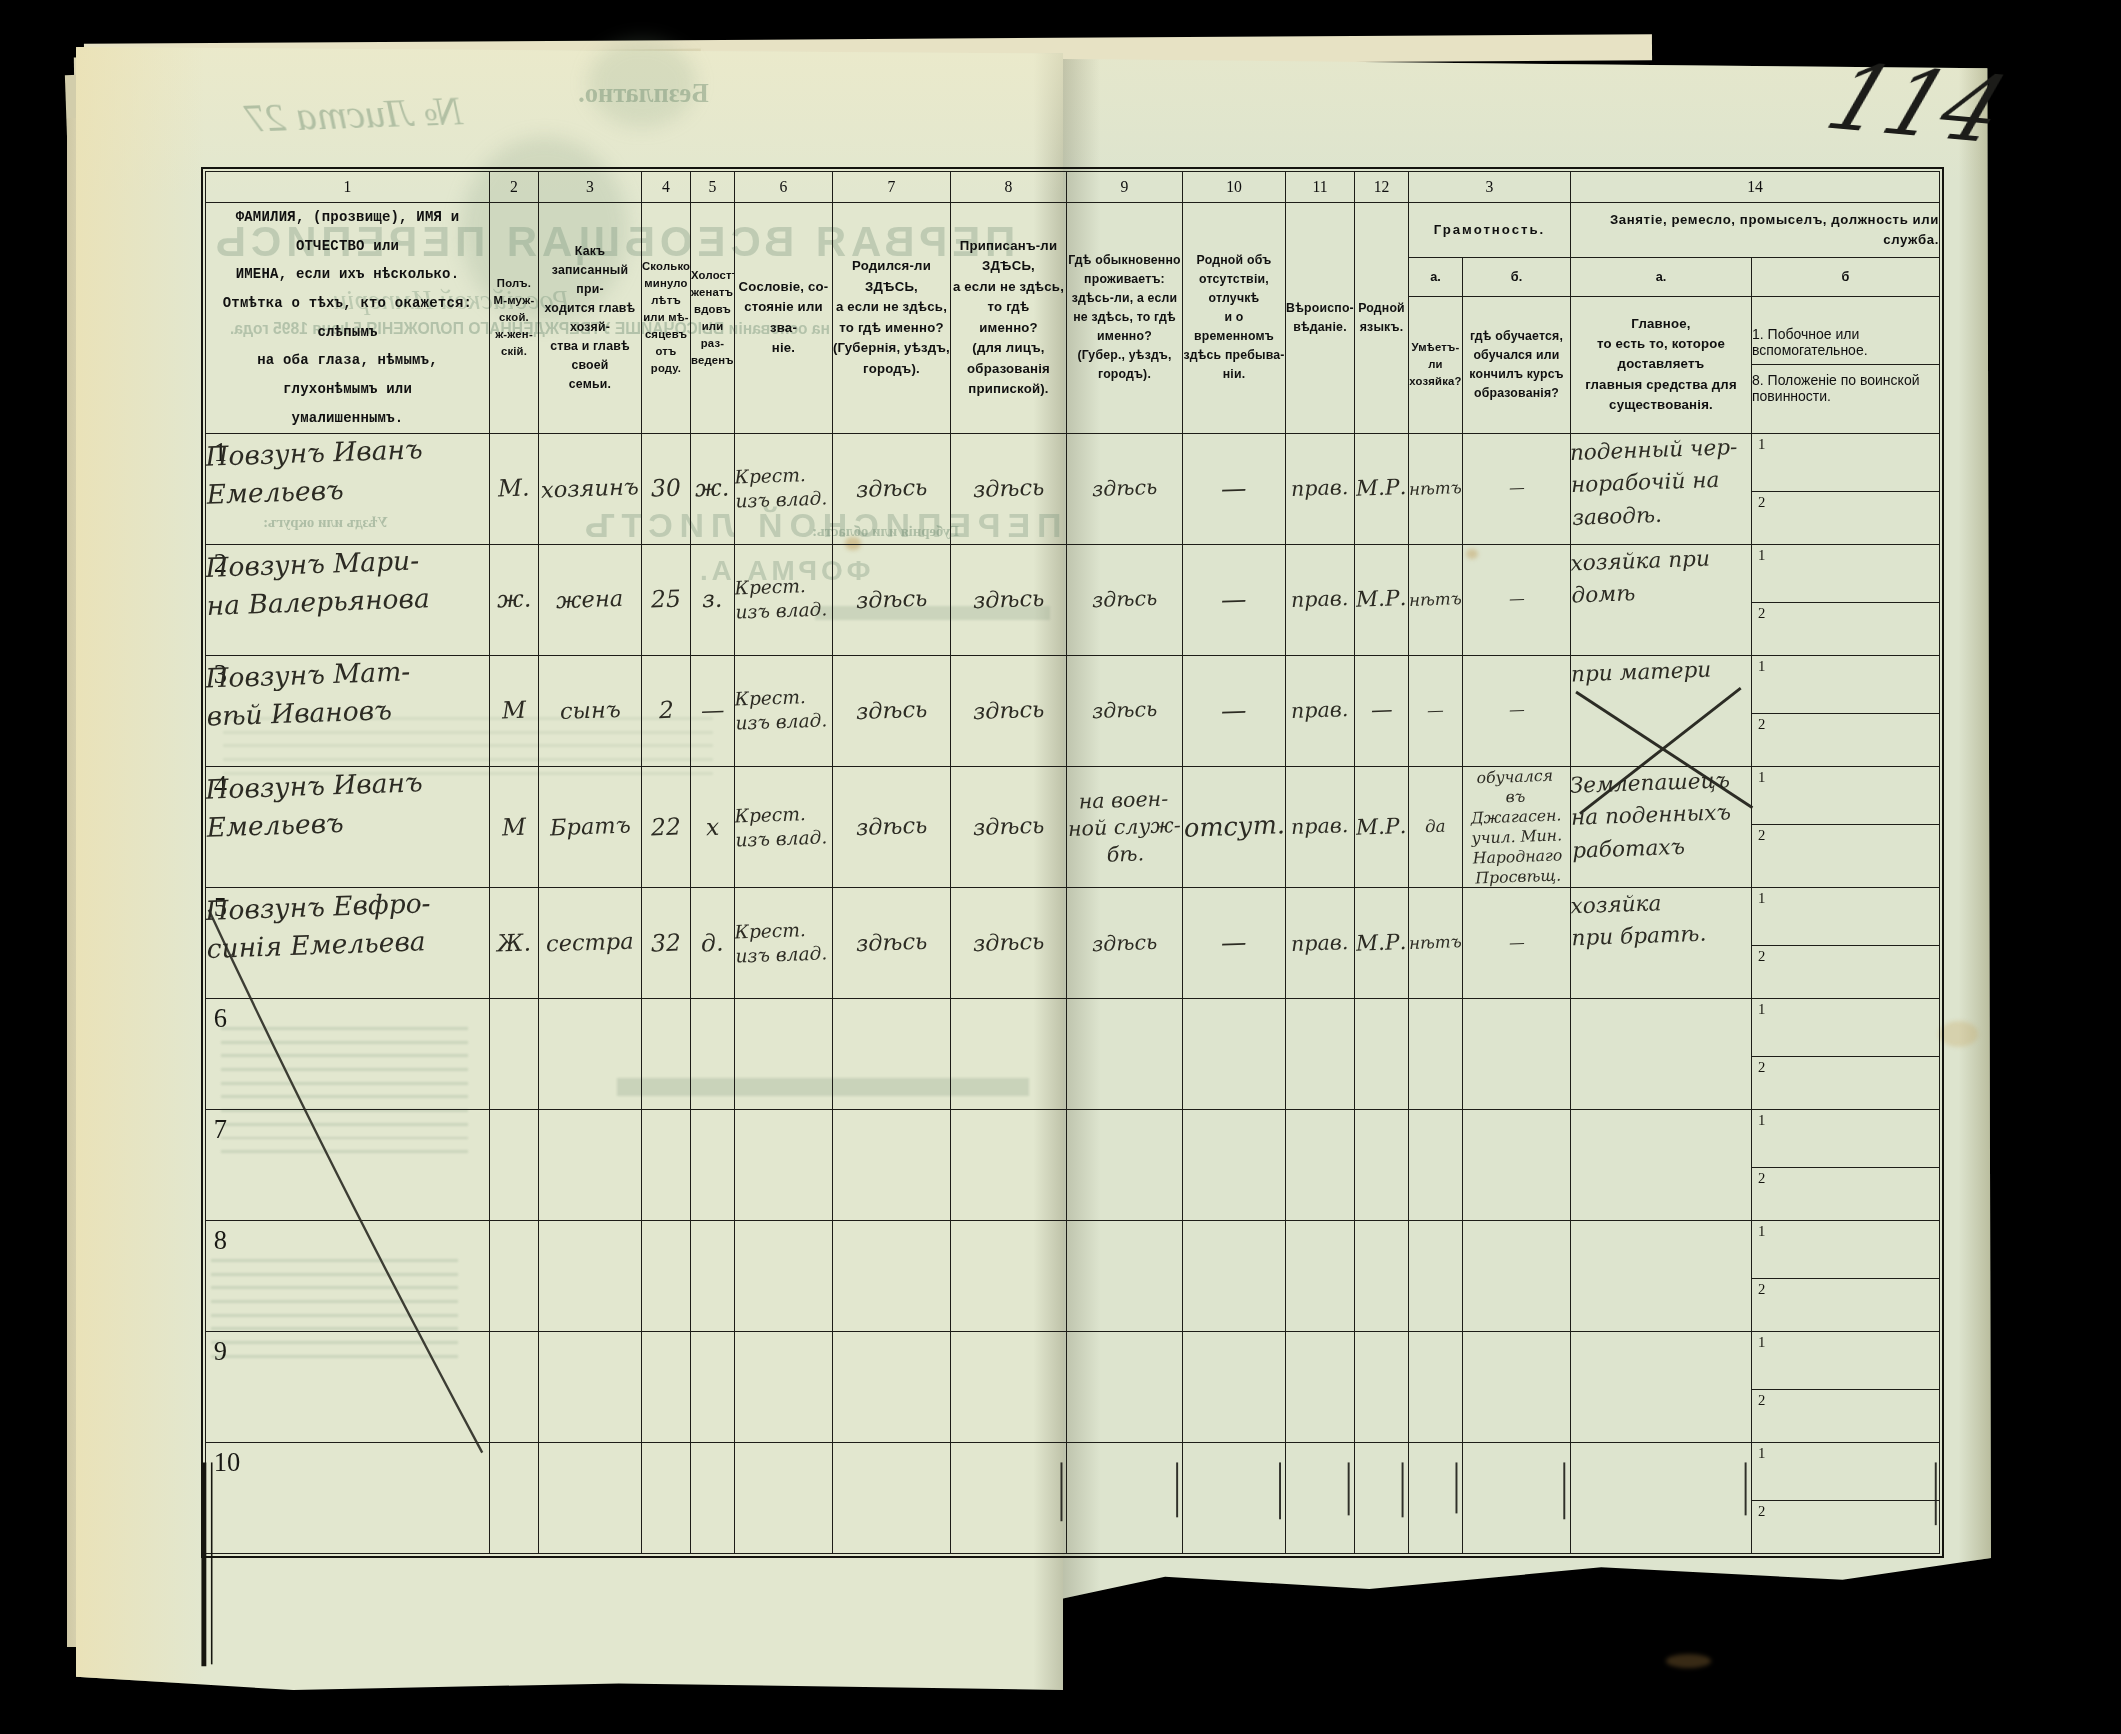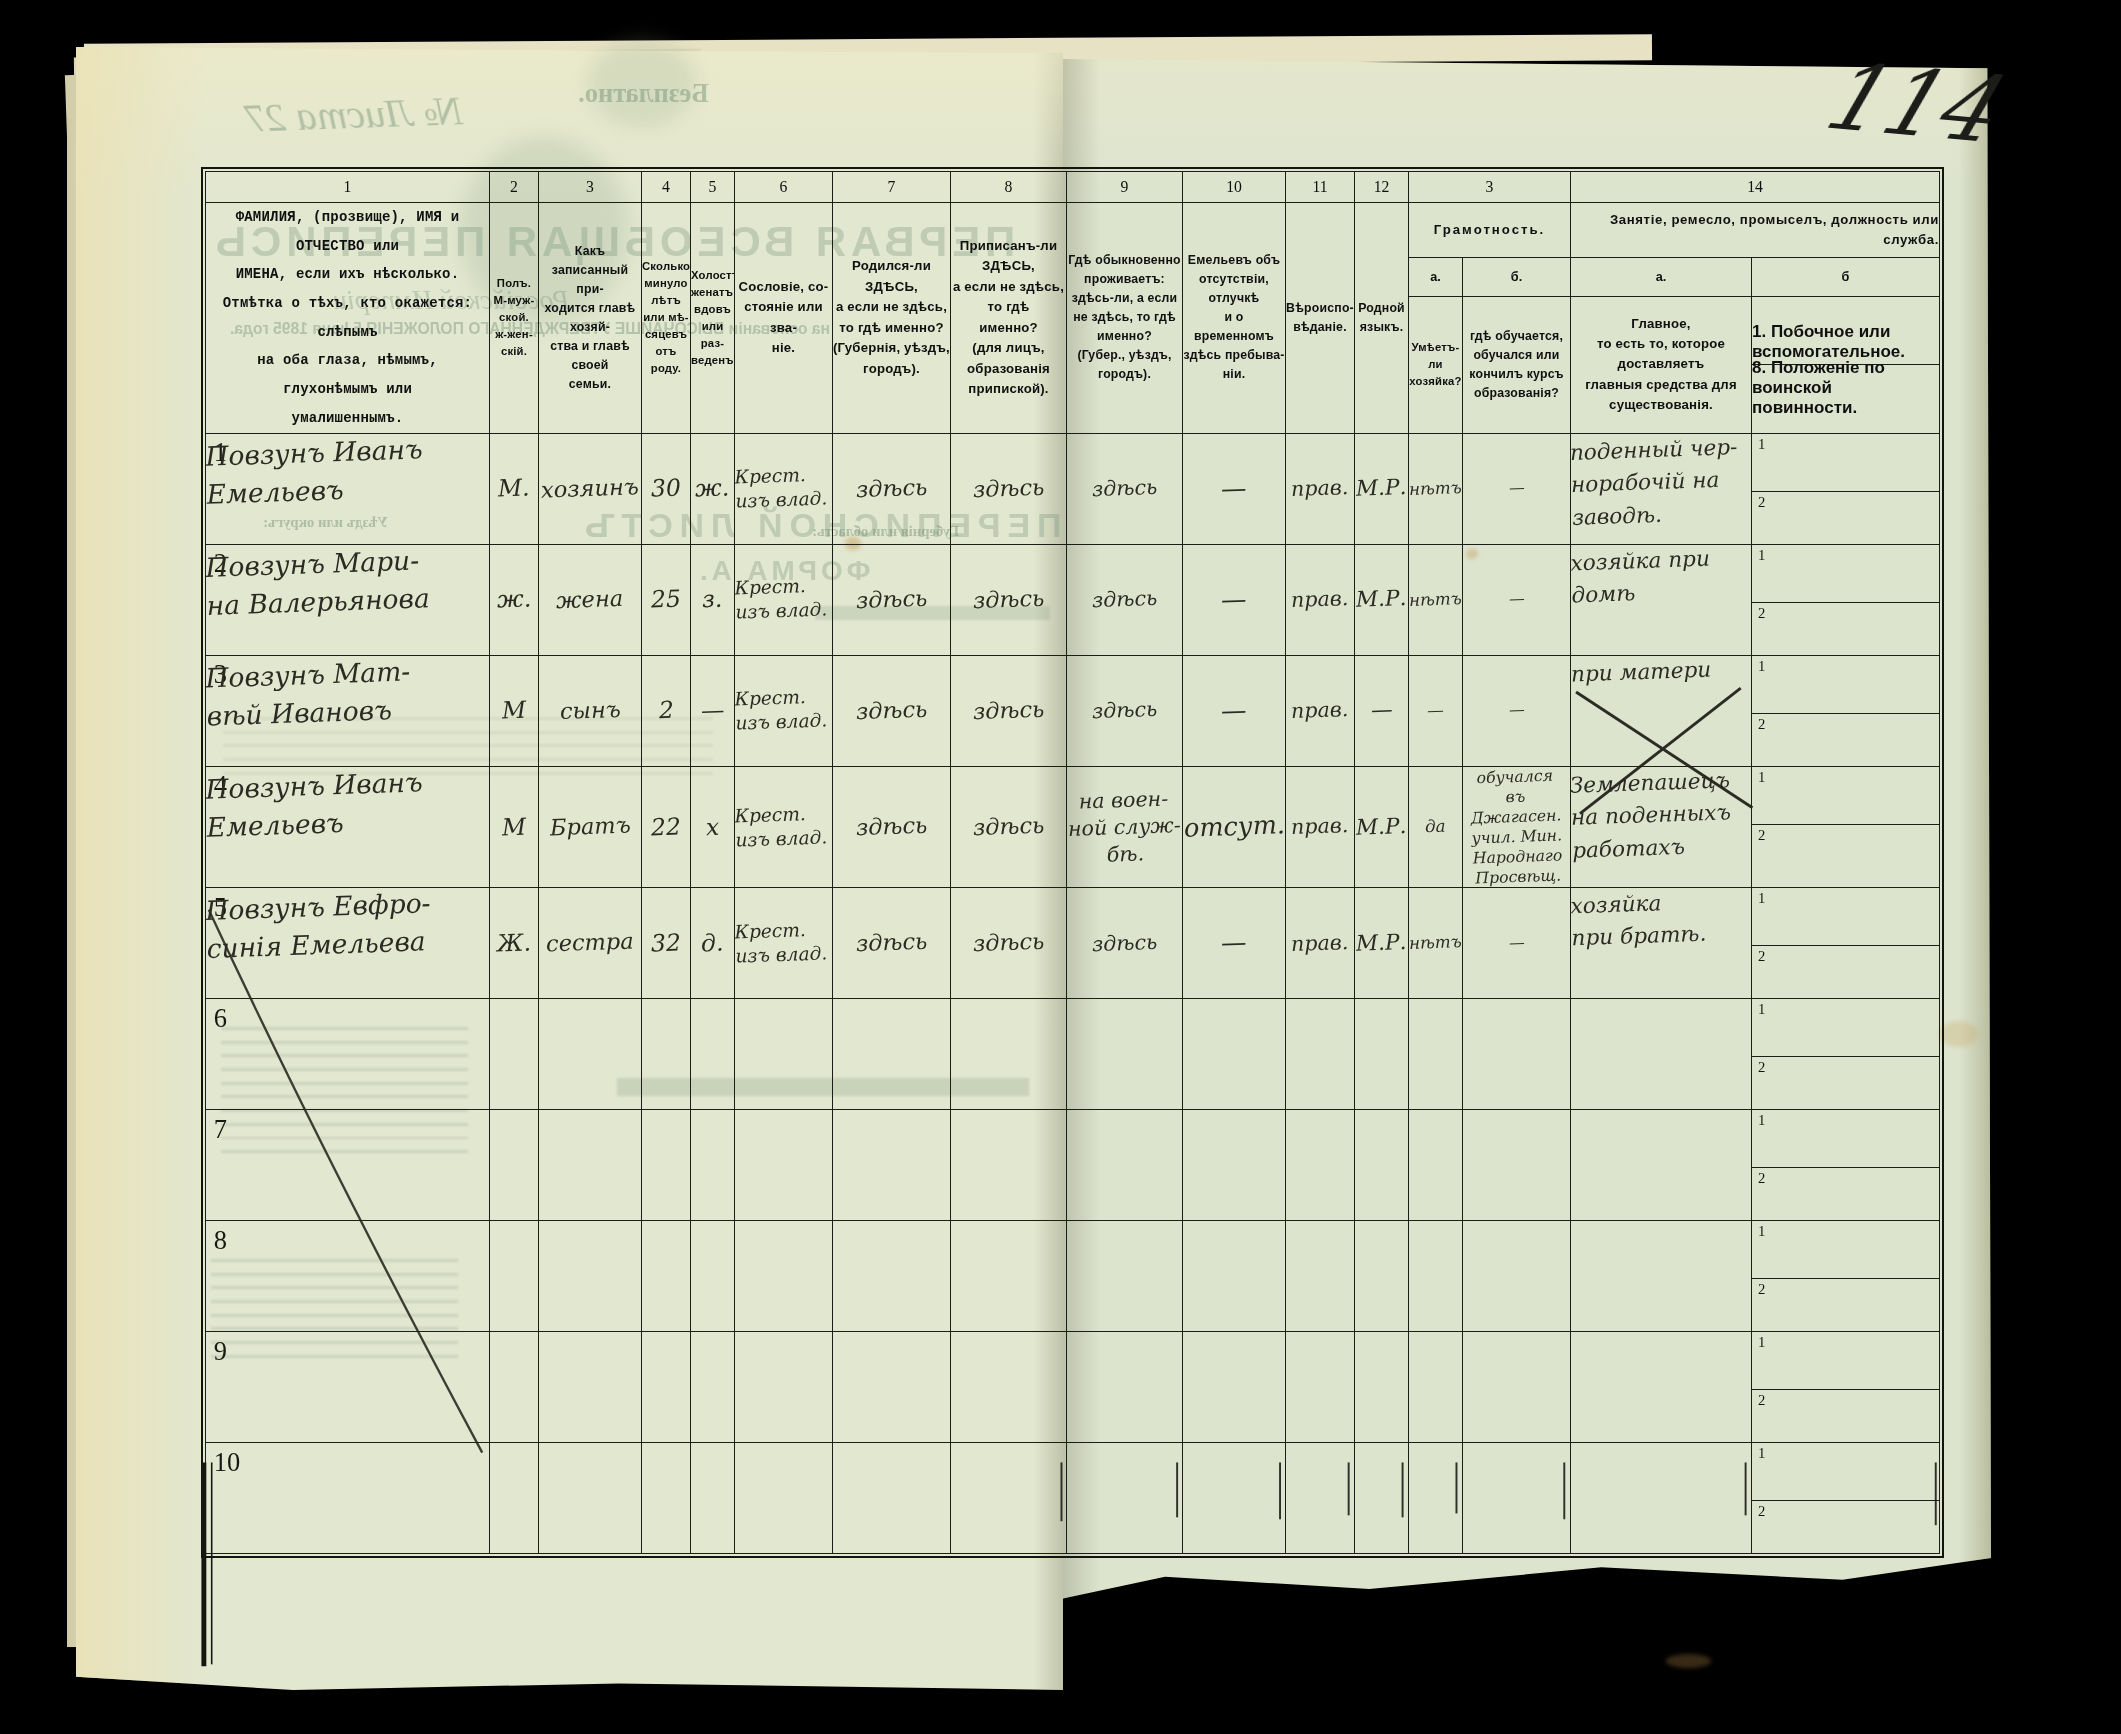--- a/index.html
+++ b/index.html
@@ -78,21 +78,21 @@
   .num{font-family:"Liberation Serif",serif;font-size:15.7px;text-align:center;vertical-align:middle;}
   .hdr{font-weight:bold;font-size:12.3px;line-height:1.55;text-align:center;vertical-align:middle;
        white-space:pre-line;letter-spacing:0.2px;padding:2px 2.9px;}
   .hdr1{font-size:14px;line-height:2.05;font-family:Liberation Mono, monospace;}
   .hdr-n{font-size:11.3px;line-height:1.5;}
   .hdr-b{font-size:13.2px;}
   .grp{font-size:13.2px;letter-spacing:2px;}
   .grp14{letter-spacing:0.6px;text-align:right;}
   .ab{font-weight:bold;font-size:12.7px;text-align:center;vertical-align:middle;}
   .b-split div{height:45px;display:flex;align-items:center;justify-content:center;
-      font-weight:bold;font-size:17px;}
+      font-weight:normal;font-size:14px;}
   .b-split .b1{border-bottom:1.5px solid #1d1d18;}
 
   
   .c{text-align:center;vertical-align:middle;}
   .cell-name{position:relative;vertical-align:top;padding:5.9px 3.9px 0 29px;}
   .rownum{position:absolute;left:7.8px;top:3.9px;font-family:"Liberation Serif",serif;font-size:26.5px;color:#191914;}
   .hand{font-family:"DejaVu Serif",serif;font-style:italic;color:#2c2b23;white-space:pre-line;
         display:inline-block;transform:rotate(-2deg);line-height:1.3;}
   .hand-name{font-size:26.5px;line-height:1.45;}
   .h24{font-size:23.5px;}.h23{font-size:22.5px;}.h22{font-size:21.6px;}.h21{font-size:20.6px;}
@@ -221,21 +221,21 @@
 а если не здѣсь, то гдѣ
 именно?
 (для лицъ, образованія
 припиской).</td>
         <td class="hdr" rowspan="3">Гдѣ обыкновенно
 проживаетъ:
 здѣсь-ли, а если
 не здѣсь, то гдѣ
 именно?
 (Губер., уѣздъ, городъ).</td>
-        <td class="hdr" rowspan="3">Емельевъ объ
+        <td class="hdr" rowspan="3">Родной объ
 отсутствіи, отлучкѣ
 и о временномъ
 здѣсь пребыва-
 ніи.</td>
         <td class="hdr" rowspan="3">Вѣроиспо-
 вѣданіе.</td>
         <td class="hdr" rowspan="3">Родной
 языкъ.</td>
         <td class="hdr grp" colspan="2">Грамотность.</td>
         <td class="hdr grp grp14" colspan="2">Занятіе, ремесло, промыселъ, должность или служба.</td>

